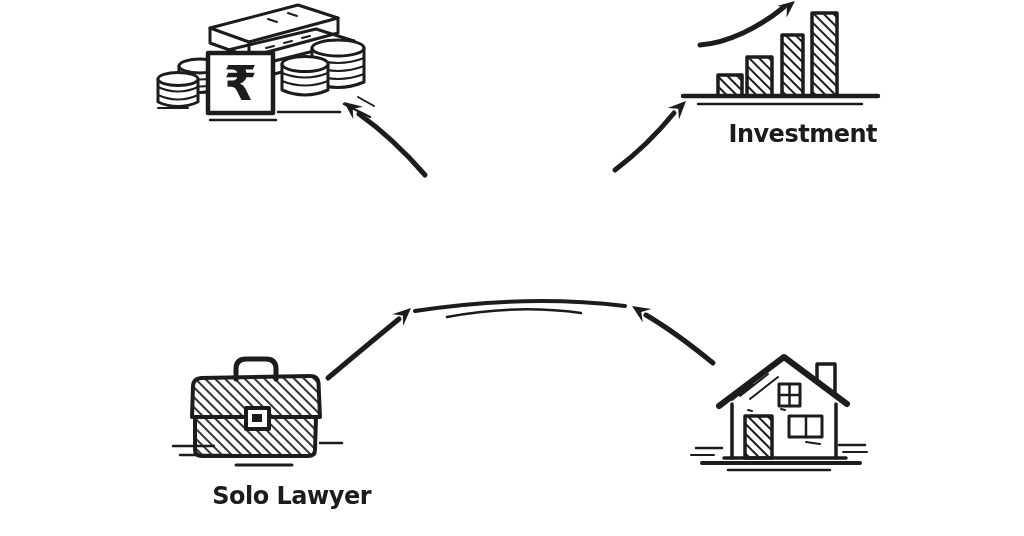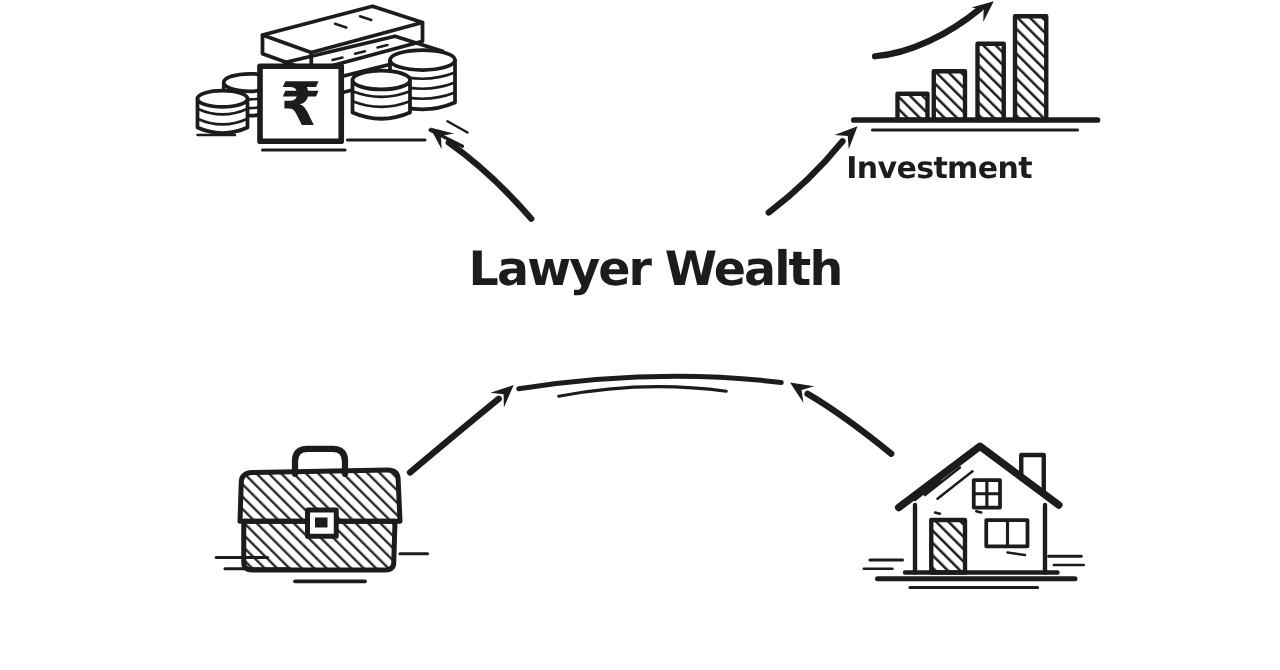--- a/index.html
+++ b/index.html
@@ -17,32 +17,31 @@
     font-size: 38px;
     font-weight: 700;
     letter-spacing: -1.5px;
     line-height: 50px;
     text-align: center;
   }
   .label {
     font-size: 24px;
     font-weight: 700;
     letter-spacing: -0.5px;
-    text-align: left;
+    text-align: right;
     white-space: nowrap;
   }
   svg { display: block; overflow: visible; }
 </style>
 </head>
 <body>
 
 <div class="canvas">
 
   <div class="abs title" style="left:324px; top:190px; width:400px;">
-    <div>Lawyer Wealth</div>
   </div>
 
   <svg class="abs" style="left:385px; top:292px;" width="280" height="30" viewBox="0 0 280 30">
     <g stroke="#1c1c1c" fill="none" stroke-linecap="round">
       <path d="M30,19 Q140,2 240,14" stroke-width="4"></path>
       <path d="M62,25 Q130,12 196,21" stroke-width="2.5"></path>
     </g>
   </svg>
 
   <svg class="abs" style="left:148px; top:0;" width="227" height="127" viewBox="0 0 227 127">
@@ -119,20 +118,21 @@
       <path d="M27,74 L148,74 L147,107 Q147,113 140,113 L34,113 Q27,113 27,107 Z" fill="url(#hatchB)" stroke-width="4"></path>
       <rect x="78" y="65" width="23" height="21" fill="#fff" stroke-width="4"></rect>
       <rect x="84" y="71" width="10" height="8" fill="#1c1c1c" stroke="none"></rect>
       <path d="M5,103 H46" fill="none" stroke-width="2.5"></path>
       <path d="M12,112 H64" fill="none" stroke-width="2.5"></path>
       <path d="M152,100 H174" fill="none" stroke-width="2.5"></path>
       <path d="M68,122 H124" fill="none" stroke-width="3"></path>
     </g>
   </svg>
 
+  <div class="abs label" style="left:171px; top:482px; width:200px;">Solo Lawyer</div>
 
   <svg class="abs" style="left:688px; top:348px;" width="185" height="135" viewBox="0 0 185 135">
     <defs>
       <pattern id="hatchC" patternUnits="userSpaceOnUse" width="7" height="7" patternTransform="rotate(-45)">
         <line x1="1" y1="0" x2="1" y2="7" stroke="#1c1c1c" stroke-width="2"></line>
       </pattern>
     </defs>
     <g stroke="#1c1c1c" fill="none" stroke-linecap="round" stroke-linejoin="round">
       <path d="M129,35 V16 H147 V47" stroke-width="3.5"></path>
       <path d="M31,58 L96,9 L159,56" stroke-width="6"></path>

